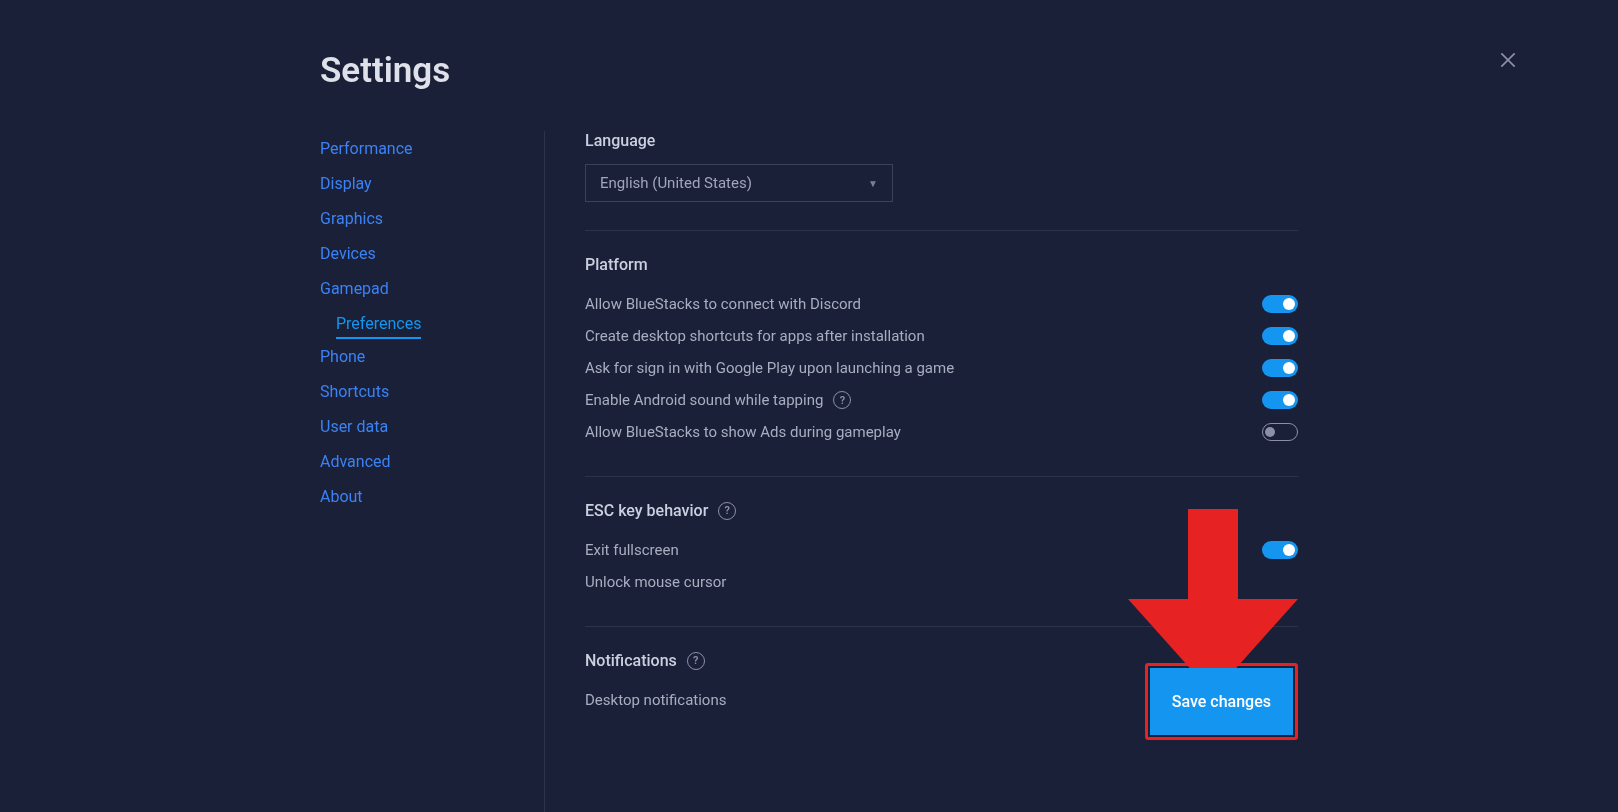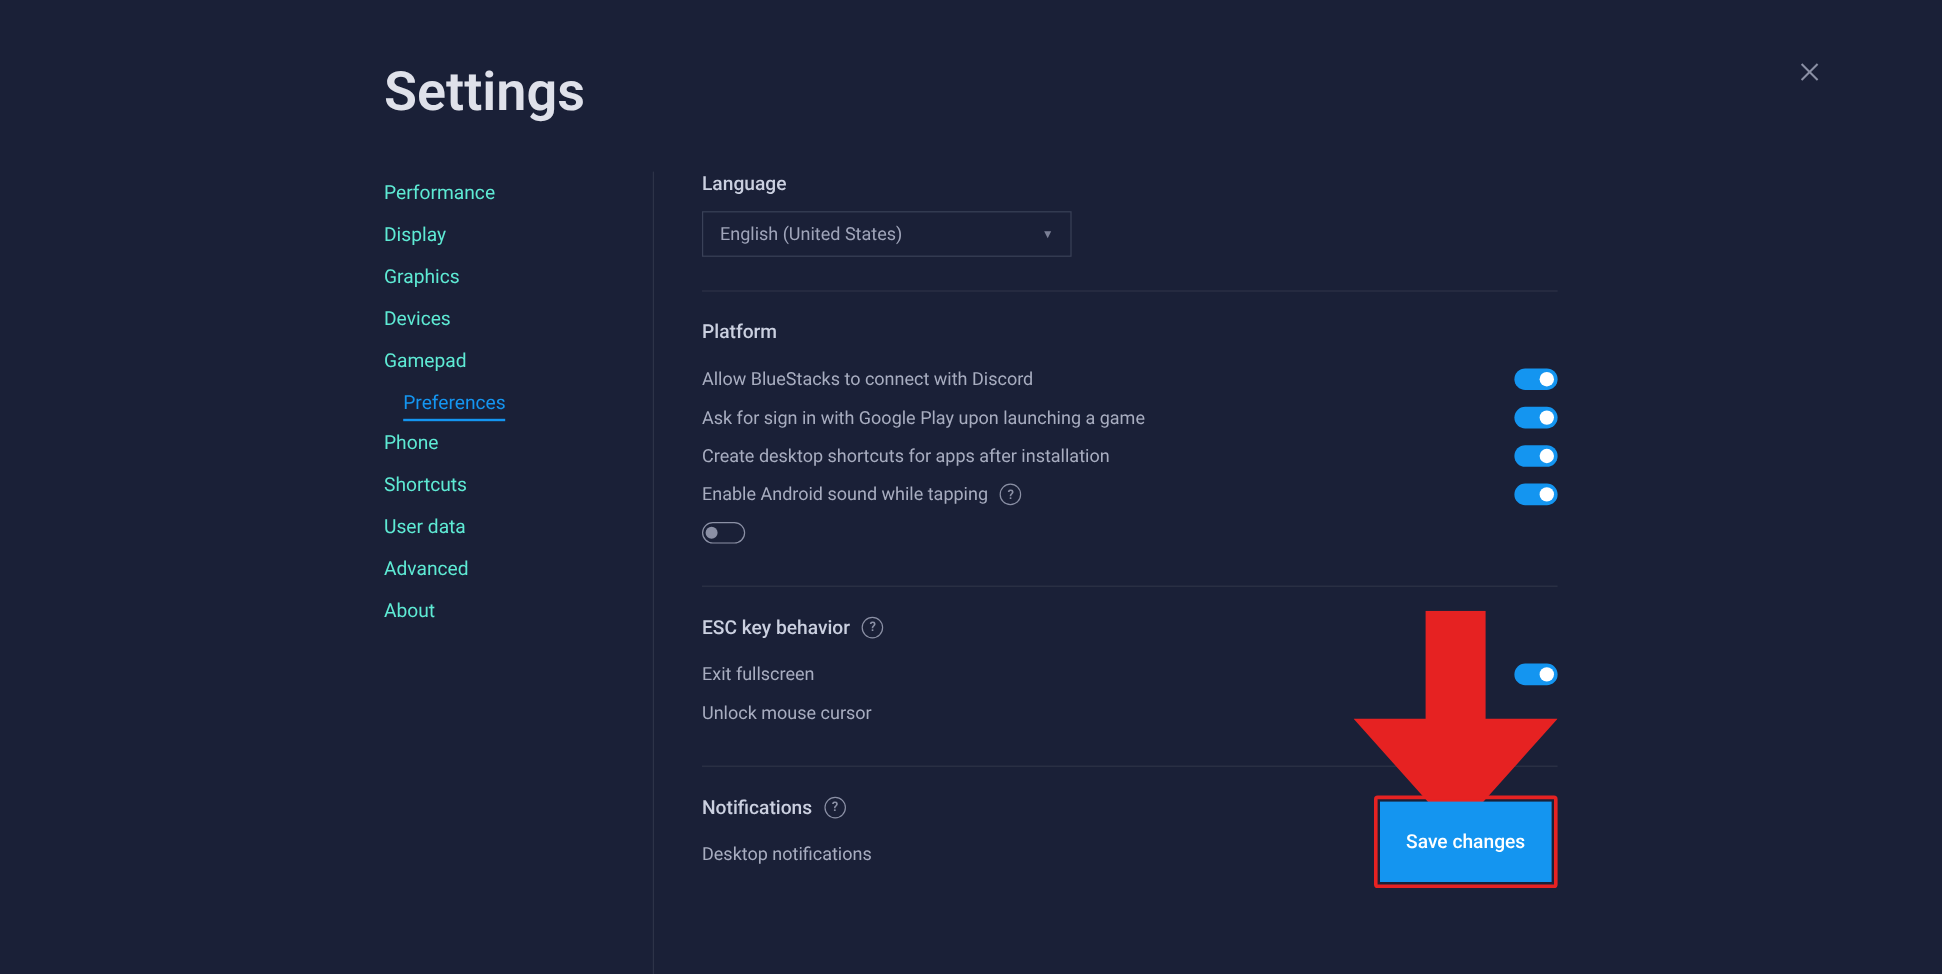--- a/index.html
+++ b/index.html
@@ -34,41 +34,41 @@
     }
 
     .container {
       padding: 50px 320px 0 320px;
       display: flex;
       flex-direction: column;
       height: 100%;
     }
 
     .page-title {
-      font-size: 45px;
+      font-size: 35px;
       font-weight: 600;
       color: #dfe1ea;
       margin-bottom: 40px;
     }
 
     .main-content {
       display: flex;
       flex: 1;
       position: relative;
     }
 
     .sidebar {
       width: 225px;
       border-right: 1px solid #2d3348;
       padding-right: 20px;
     }
 
     .sidebar-item {
       font-size: 16px;
-      color: #5eead4;
+      color: #3b82f6;
       padding: 8px 0;
       cursor: pointer;
       display: block;
     }
 
     .sidebar-item.active {
       color: #1495f0;
       border-bottom: 2px solid #1495f0;
       display: inline-block;
       padding-bottom: 4px;
@@ -253,44 +253,47 @@
             <div class="setting-row">
               <div class="setting-label">
                 <span>Allow BlueStacks to connect with Discord</span>
               </div>
               <div class="toggle on">
                 <div class="toggle-knob"></div>
               </div>
             </div>
             <div class="setting-row">
               <div class="setting-label">
+                <span>Create desktop shortcuts for apps after installation</span>
+              </div>
+              <div class="toggle on">
+                <div class="toggle-knob"></div>
+              </div>
+            </div>
+            <div class="setting-row">
+              <div class="setting-label">
                 <span>Ask for sign in with Google Play upon launching a game</span>
-              </div>
-              <div class="toggle on">
-                <div class="toggle-knob"></div>
-              </div>
-            </div>
-            <div class="setting-row">
-              <div class="setting-label">
-                <span>Create desktop shortcuts for apps after installation</span>
               </div>
               <div class="toggle on">
                 <div class="toggle-knob"></div>
               </div>
             </div>
             <div class="setting-row">
               <div class="setting-label">
                 <span>Enable Android sound while tapping</span>
                 <span class="help-icon">?</span>
               </div>
               <div class="toggle on">
                 <div class="toggle-knob"></div>
               </div>
             </div>
             <div class="setting-row">
+              <div class="setting-label">
+                <span>Allow BlueStacks to show Ads during gameplay</span>
+              </div>
               <div class="toggle off">
                 <div class="toggle-knob"></div>
               </div>
             </div>
           </div>
       </div>
 
       <div class="section">
         <div class="section-header">
           <span>ESC key behavior</span>

